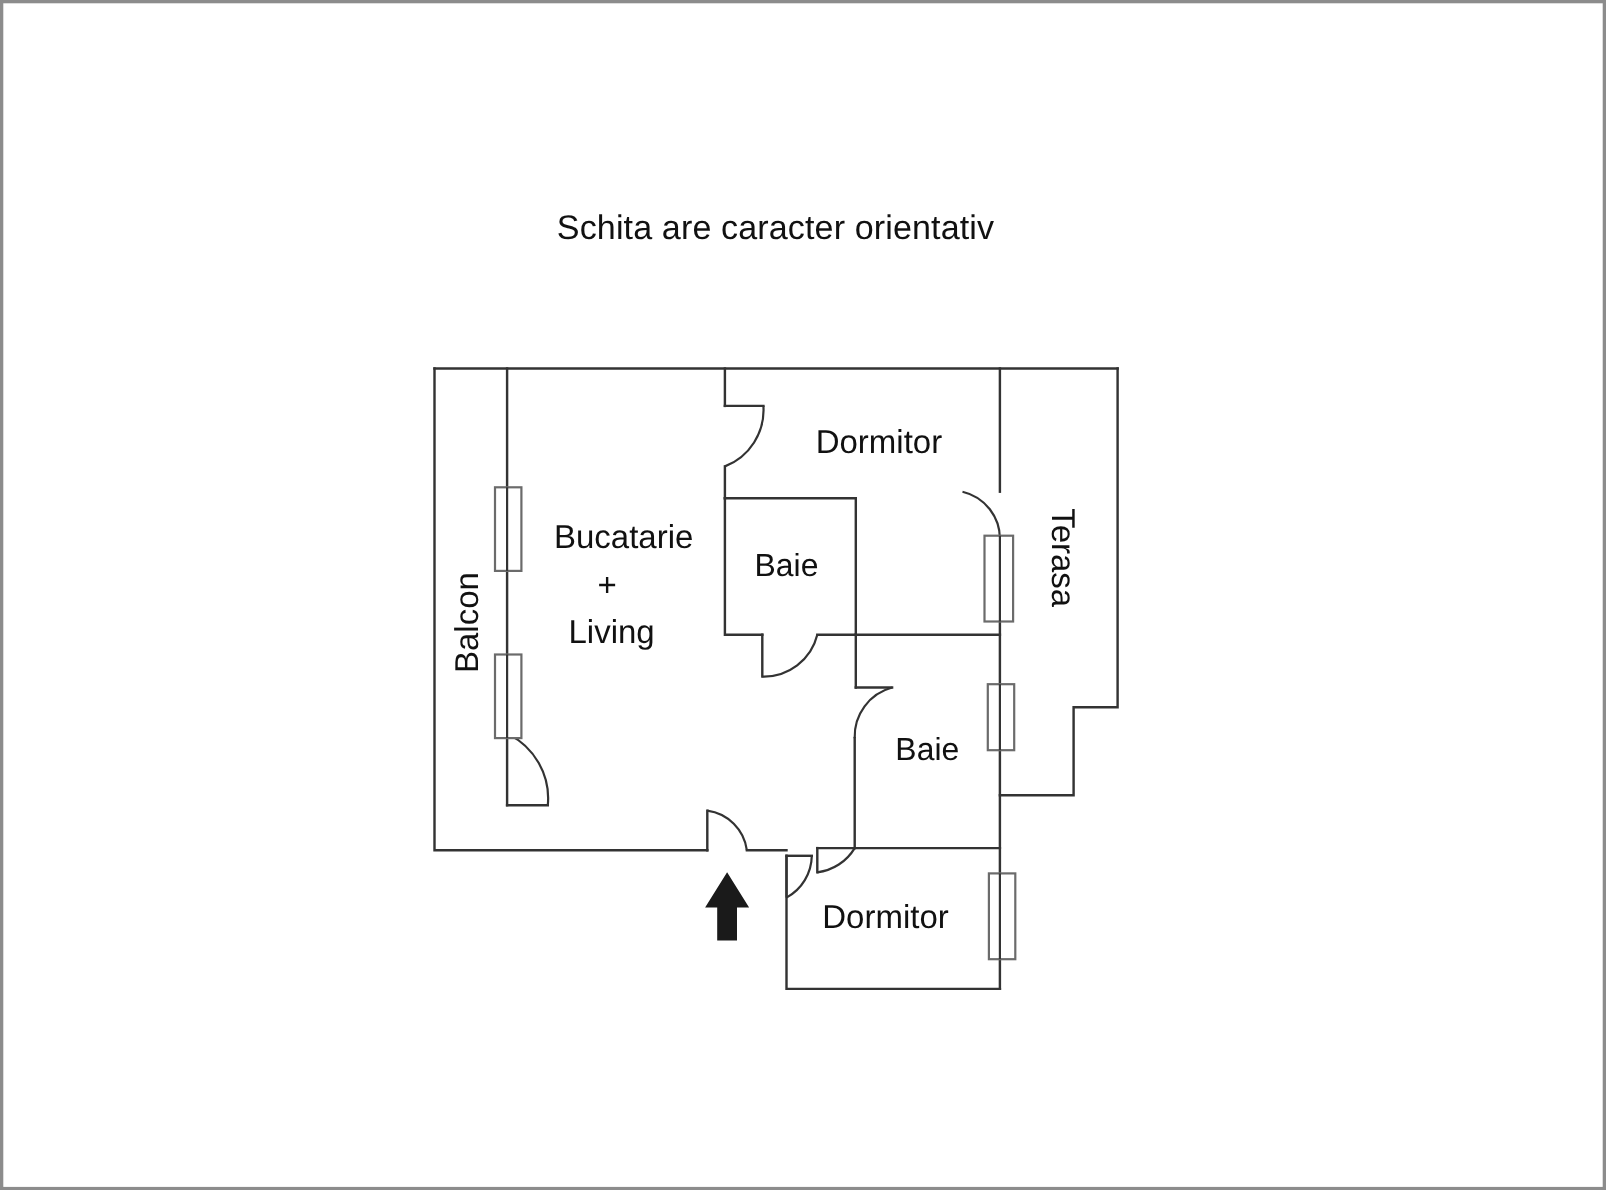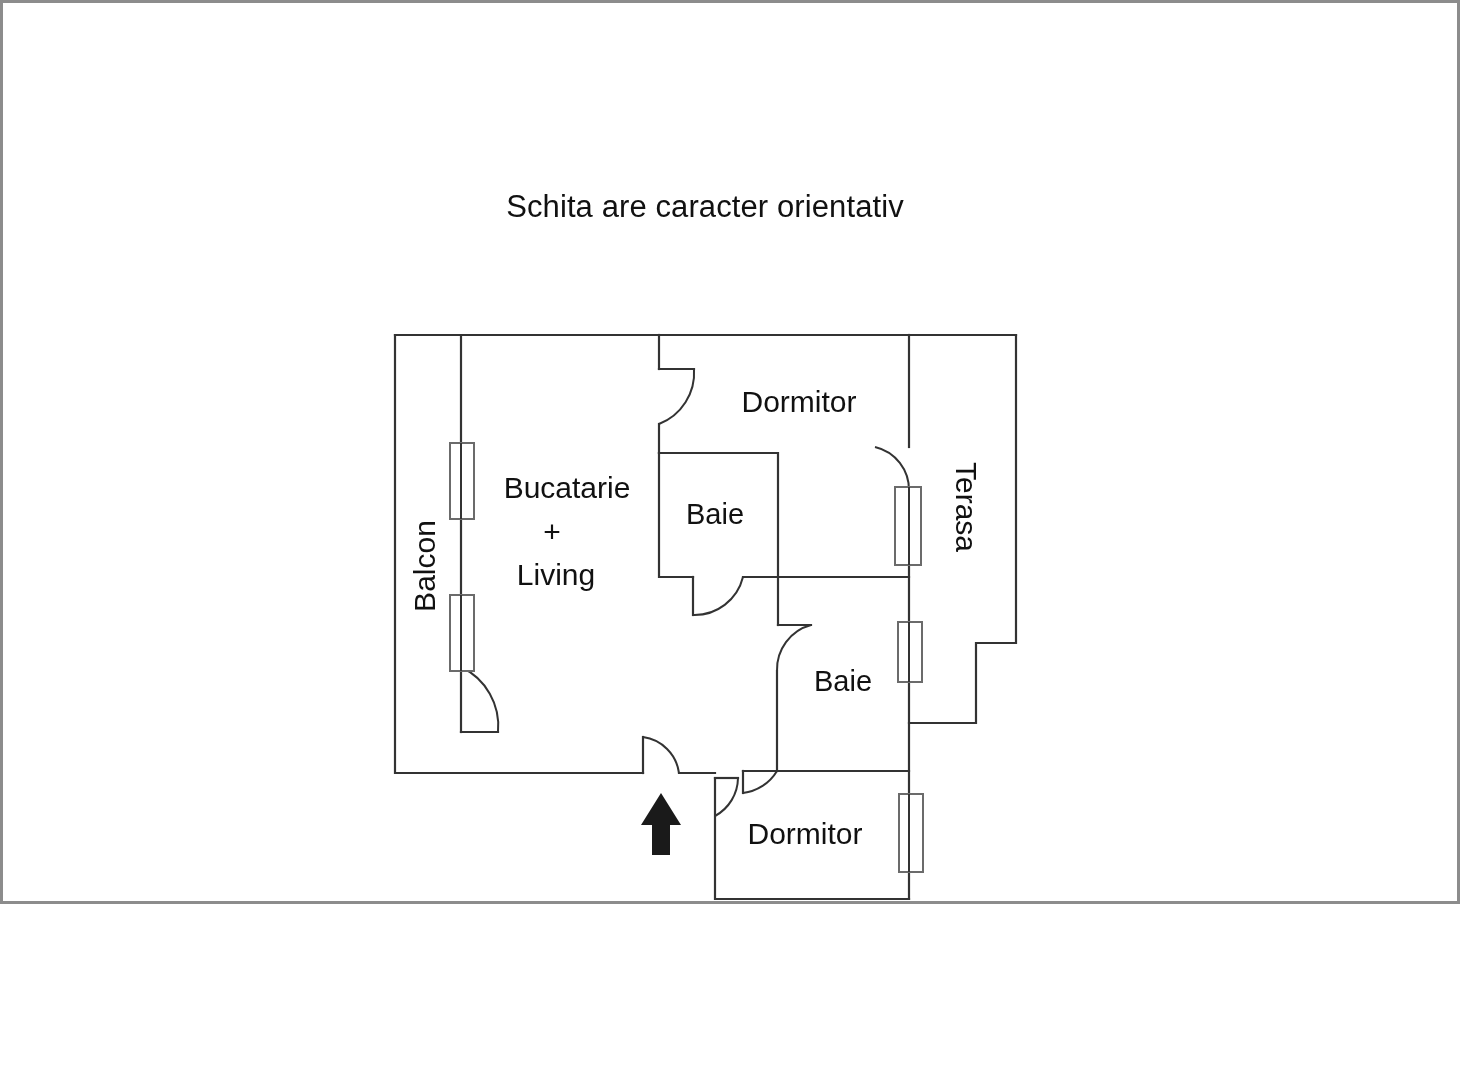--- a/index.html
+++ b/index.html
@@ -10,21 +10,21 @@
   }
   body {
     width: 1460px;
     height: 1082px;
     font-family: "Liberation Sans", sans-serif;
     overflow: hidden;
   }
   #page {
     position: relative;
     width: 1460px;
-    height: 904px;
+    height: 1082px;
     background: #ffffff;
     box-sizing: border-box;
     border: 3px solid #8c8c8c;
   }
   #plan-title {
     position: absolute;
     left: 0;
     top: 186px;
     width: 1460px;
     text-align: center;

